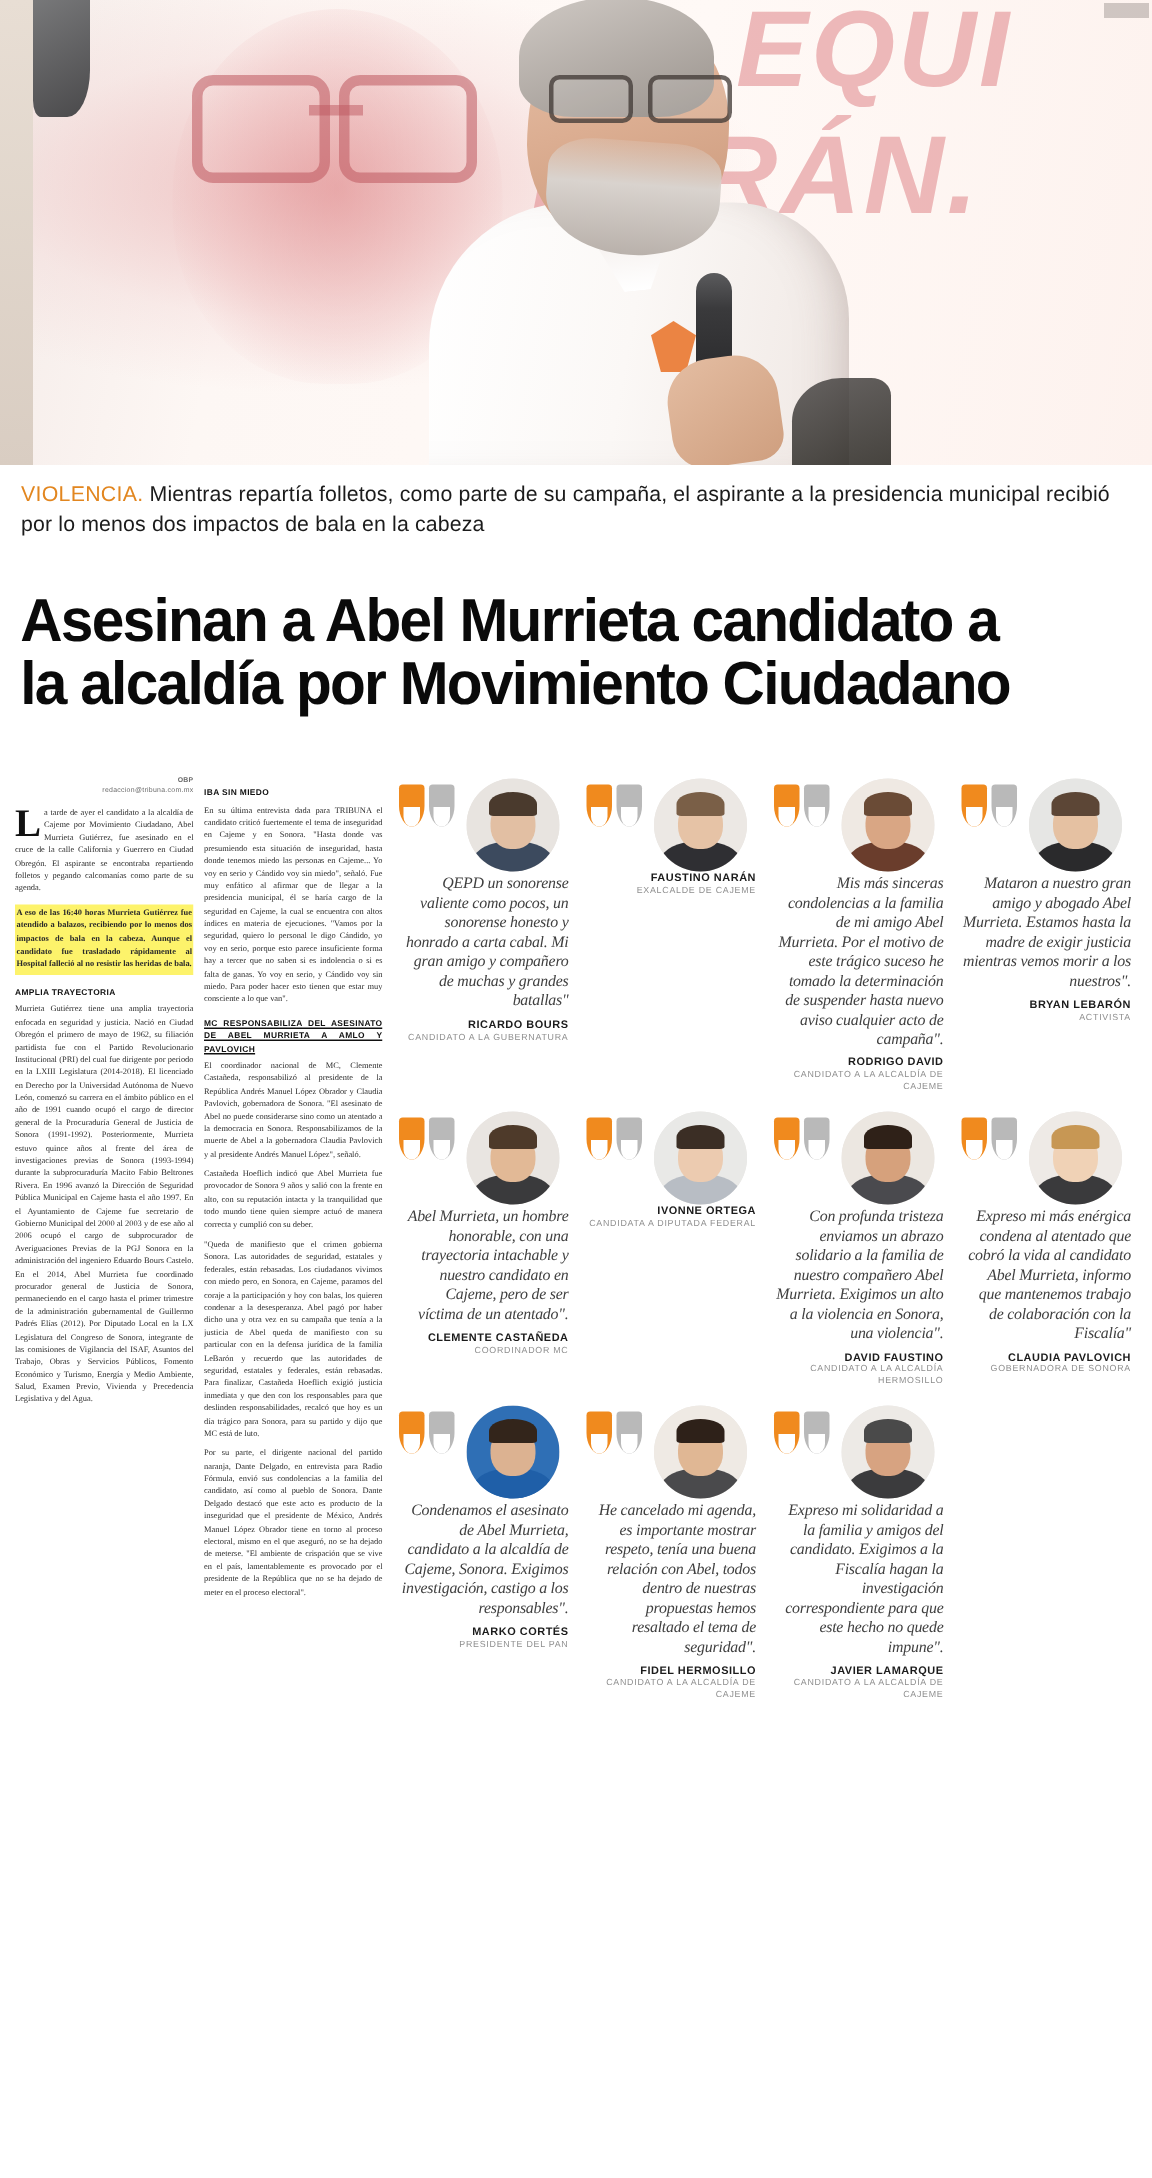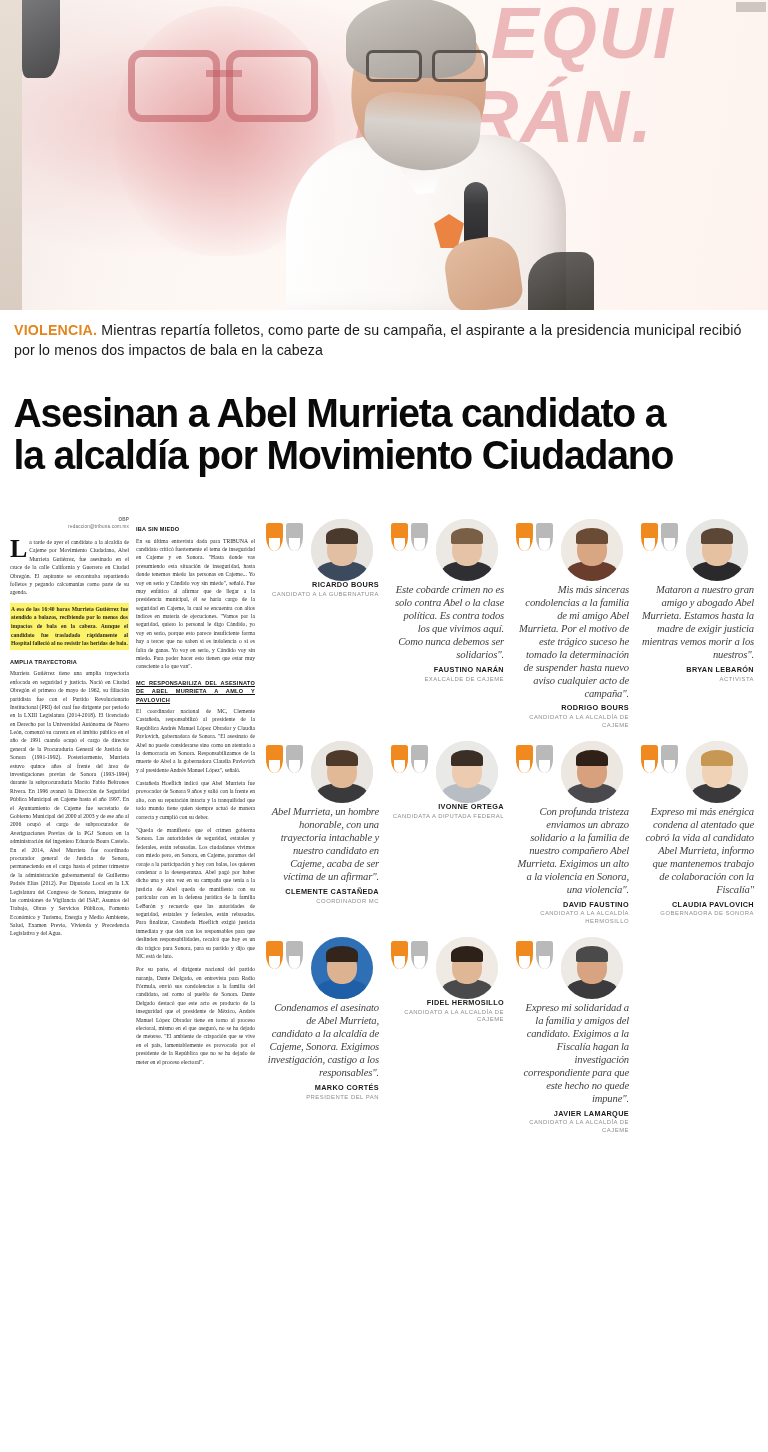--- a/index.html
+++ b/index.html
@@ -141,21 +141,21 @@
   
   .kicker{
     padding:10px 14px 0 14px;
     font-size:14.2px;
     line-height:1.42;
     color:#1b1b1b;
     letter-spacing:.1px;
   }
   .kicker .tag{
     color:#e2861f;
-    font-weight:bold;
+    font-weight:normal;
     letter-spacing:.2px;
   }
 
   
   .headline{
     padding:6px 14px 4px 14px;
     font-family:"Liberation Sans", sans-serif;
     font-weight:bold;
     font-size:40.5px;
     line-height:1.02;
@@ -378,55 +378,55 @@
             <span></span>
             <span></span>
           </div>
           <div class="avatar">
             <i class="av-bg" style="background:#e8e4e0"></i>
             <i class="av-body" style="background:#3c4a5e"></i>
             <i class="av-head" style="background:#e2bfa3"></i>
             <i class="av-hair" style="background:#4a3a2d"></i>
           </div>
         </div>
+        <div class="quote">QEPD un sonorense valiente como pocos, un sonorense honesto y honrado a carta cabal. Mi gran amigo y compañero de muchas y grandes batallas"</div>
         <div class="qname">RICARDO BOURS</div>
         <div class="qrole">CANDIDATO A LA GUBERNATURA</div>
       </div>
       <div class="card">
         <div class="card-top">
           <div class="qmark">
             <span></span>
             <span></span>
           </div>
           <div class="avatar">
             <i class="av-bg" style="background:#ece8e4"></i>
             <i class="av-body" style="background:#2f2f33"></i>
             <i class="av-head" style="background:#e6c3a6"></i>
             <i class="av-hair" style="background:#7a5f47"></i>
           </div>
         </div>
-        <div class="quote">Este cobarde crimen no es solo contra Abel o la clase política. Es contra todos los que vivimos aquí. Como nunca debemos ser solidarios".</div>
         <div class="qname">FAUSTINO NARÁN</div>
         <div class="qrole">EXALCALDE DE CAJEME</div>
       </div>
       <div class="card">
         <div class="card-top">
           <div class="qmark">
             <span></span>
             <span></span>
           </div>
           <div class="avatar">
             <i class="av-bg" style="background:#efe9e3"></i>
             <i class="av-body" style="background:#6a3d2c"></i>
             <i class="av-head" style="background:#d9a684"></i>
             <i class="av-hair" style="background:#6a4b36"></i>
           </div>
         </div>
         <div class="quote">Mis más sinceras condolencias a la familia de mi amigo Abel Murrieta. Por el motivo de este trágico suceso he tomado la determinación de suspender hasta nuevo aviso cualquier acto de campaña".</div>
-        <div class="qname">RODRIGO BOURS</div>
+        <div class="qname">RODRIGO DAVID</div>
         <div class="qrole">CANDIDATO A LA ALCALDÍA DE CAJEME</div>
       </div>
       <div class="card">
         <div class="card-top">
           <div class="qmark">
             <span></span>
             <span></span>
           </div>
           <div class="avatar">
             <i class="av-bg" style="background:#e6e6e4"></i>
@@ -445,21 +445,21 @@
             <span></span>
             <span></span>
           </div>
           <div class="avatar">
             <i class="av-bg" style="background:#e9e5e1"></i>
             <i class="av-body" style="background:#3a3a3c"></i>
             <i class="av-head" style="background:#e2b996"></i>
             <i class="av-hair" style="background:#4e3a2a"></i>
           </div>
         </div>
-        <div class="quote">Abel Murrieta, un hombre honorable, con una trayectoria intachable y nuestro candidato en Cajeme, acaba de ser víctima de un afirmar".</div>
+        <div class="quote">Abel Murrieta, un hombre honorable, con una trayectoria intachable y nuestro candidato en Cajeme, pero de ser víctima de un atentado".</div>
         <div class="qname">CLEMENTE CASTAÑEDA</div>
         <div class="qrole">COORDINADOR MC</div>
       </div>
       <div class="card">
         <div class="card-top">
           <div class="qmark">
             <span></span>
             <span></span>
           </div>
           <div class="avatar">
@@ -529,20 +529,21 @@
             <span></span>
             <span></span>
           </div>
           <div class="avatar">
             <i class="av-bg" style="background:#efeae4"></i>
             <i class="av-body" style="background:#4a4a4c"></i>
             <i class="av-head" style="background:#e0b794"></i>
             <i class="av-hair" style="background:#2e2119"></i>
           </div>
         </div>
+        <div class="quote">He cancelado mi agenda, es importante mostrar respeto, tenía una buena relación con Abel, todos dentro de nuestras propuestas hemos resaltado el tema de seguridad".</div>
         <div class="qname">FIDEL HERMOSILLO</div>
         <div class="qrole">CANDIDATO A LA ALCALDÍA DE CAJEME</div>
       </div>
       <div class="card">
         <div class="card-top">
           <div class="qmark">
             <span></span>
             <span></span>
           </div>
           <div class="avatar">

